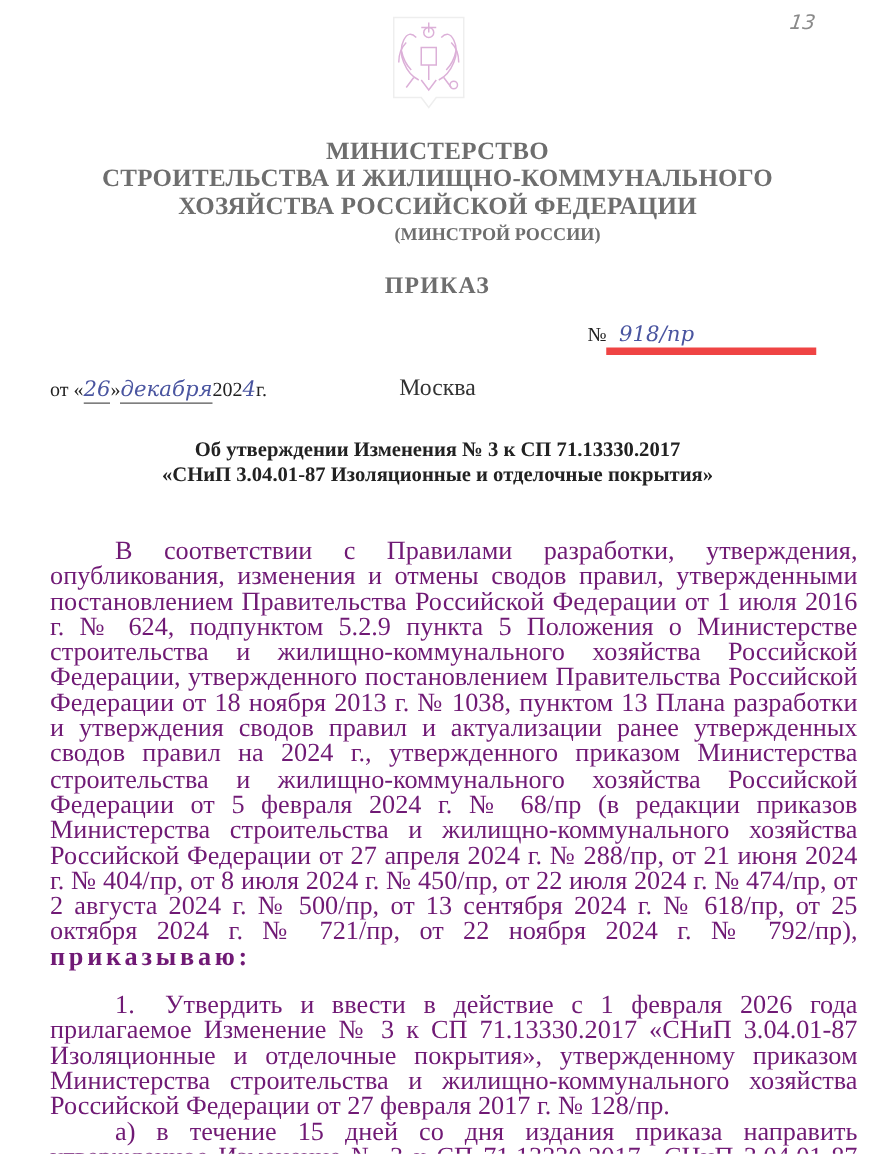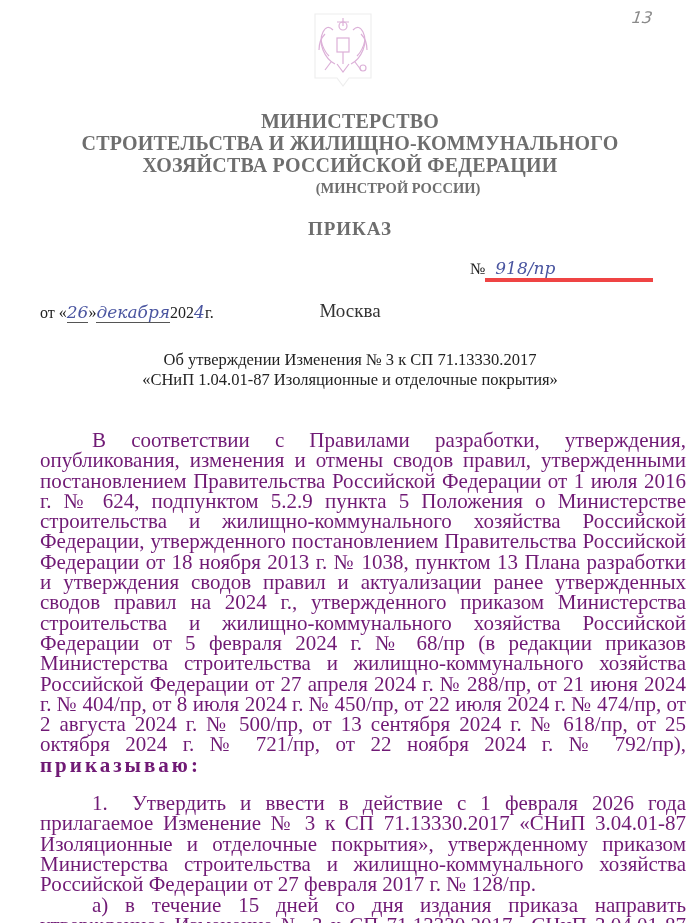--- a/index.html
+++ b/index.html
@@ -37,30 +37,30 @@
     .hand {
       font-family: "DejaVu Serif", serif; font-style: italic;
       color: #4a55a0; font-size: 17px; margin-top: 44px;
     }
     .hand-ul { border-bottom: 1px solid #555; }
     .number-line {
       position: absolute; left: 470px; top: 258px; font-size: 16px; color: #222;
       display: flex; align-items: baseline;
     }
     .number-line .blank {
-      display: inline-block; width: 158px; border-bottom: 4px solid #ef4444;
+      display: inline-block; width: 158px; border-bottom: 6px solid #ef4444;
       padding-left: 10px;
     }
     .city {
       position: absolute; left: 0; width: 700px; top: 300px; text-align: center;
       font-size: 19px; color: #333;
     }
     .title {
       position: absolute; left: 0; width: 700px; top: 350px; text-align: center;
-      font-weight: normal; font-size: 16.5px; line-height: 20px; color: #222;
+      font-weight: bold; font-size: 16.5px; line-height: 20px; color: #222;
     }
     .body-text {
       position: absolute; left: 40px; width: 646px; top: 430px;
       font-size: 21px; line-height: 20.3px; text-align: justify; color: #701a75;
     }
     .body-text p { margin: 0; text-indent: 52px; }
     .body-text p + p { margin-top: 0; }
     .body-text .gap { margin-top: 18px; }
     .spaced { font-weight: bold; letter-spacing: 3px; }
     .num { display: inline-block; width: 40px; text-indent: 0; }
@@ -106,20 +106,20 @@
 
 <div class="number-line">
   <span>№</span>
   <span class="blank"><span class="hand">918/пр</span></span>
 </div>
 
 <div class="city">Москва</div>
 
 <div class="title">
   <div>Об утверждении Изменения № 3 к СП 71.13330.2017</div>
-  <div>«СНиП 1.04.01-87 Изоляционные и отделочные покрытия»</div>
+  <div>«СНиП 3.04.01-87 Изоляционные и отделочные покрытия»</div>
 </div>
 
 <div class="body-text">
   <p><span>В соответствии с Правилами разработки, утверждения, опубликования, изменения и отмены сводов правил, утвержденными постановлением Правительства Российской Федерации от 1 июля 2016 г. № 624, подпунктом 5.2.9 пункта 5 Положения о Министерстве строительства и жилищно-коммунального хозяйства Российской Федерации, утвержденного постановлением Правительства Российской Федерации от 18 ноября 2013 г. № 1038, пунктом 13 Плана разработки и утверждения сводов правил и актуализации ранее утвержденных сводов правил на 2024 г., утвержденного приказом Министерства строительства и жилищно-коммунального хозяйства Российской Федерации от 5 февраля 2024 г. № 68/пр (в редакции приказов Министерства строительства и жилищно-коммунального хозяйства Российской Федерации от 27 апреля 2024 г. № 288/пр, от 21 июня 2024 г. № 404/пр, от 8 июля 2024 г. № 450/пр, от 22 июля 2024 г. № 474/пр, от 2 августа 2024 г. № 500/пр, от 13 сентября 2024 г. № 618/пр, от 25 октября 2024 г. № 721/пр, от 22 ноября 2024 г. № 792/пр), </span><span class="spaced">приказываю:</span></p>
   <p class="gap"><span class="num">1.</span><span>Утвердить и ввести в действие с 1 февраля 2026 года прилагаемое Изменение № 3 к СП 71.13330.2017 «СНиП 3.04.01-87 Изоляционные и отделочные покрытия», утвержденному приказом Министерства строительства и жилищно-коммунального хозяйства Российской Федерации от 27 февраля 2017 г. № 128/пр.</span></p>
   <p>а) в течение 15 дней со дня издания приказа направить утвержденное Изменение № 3 к СП 71.13330.2017 «СНиП 3.04.01-87 Изоляционные и отделочные</p>
 </div>
 
 </body></html>

